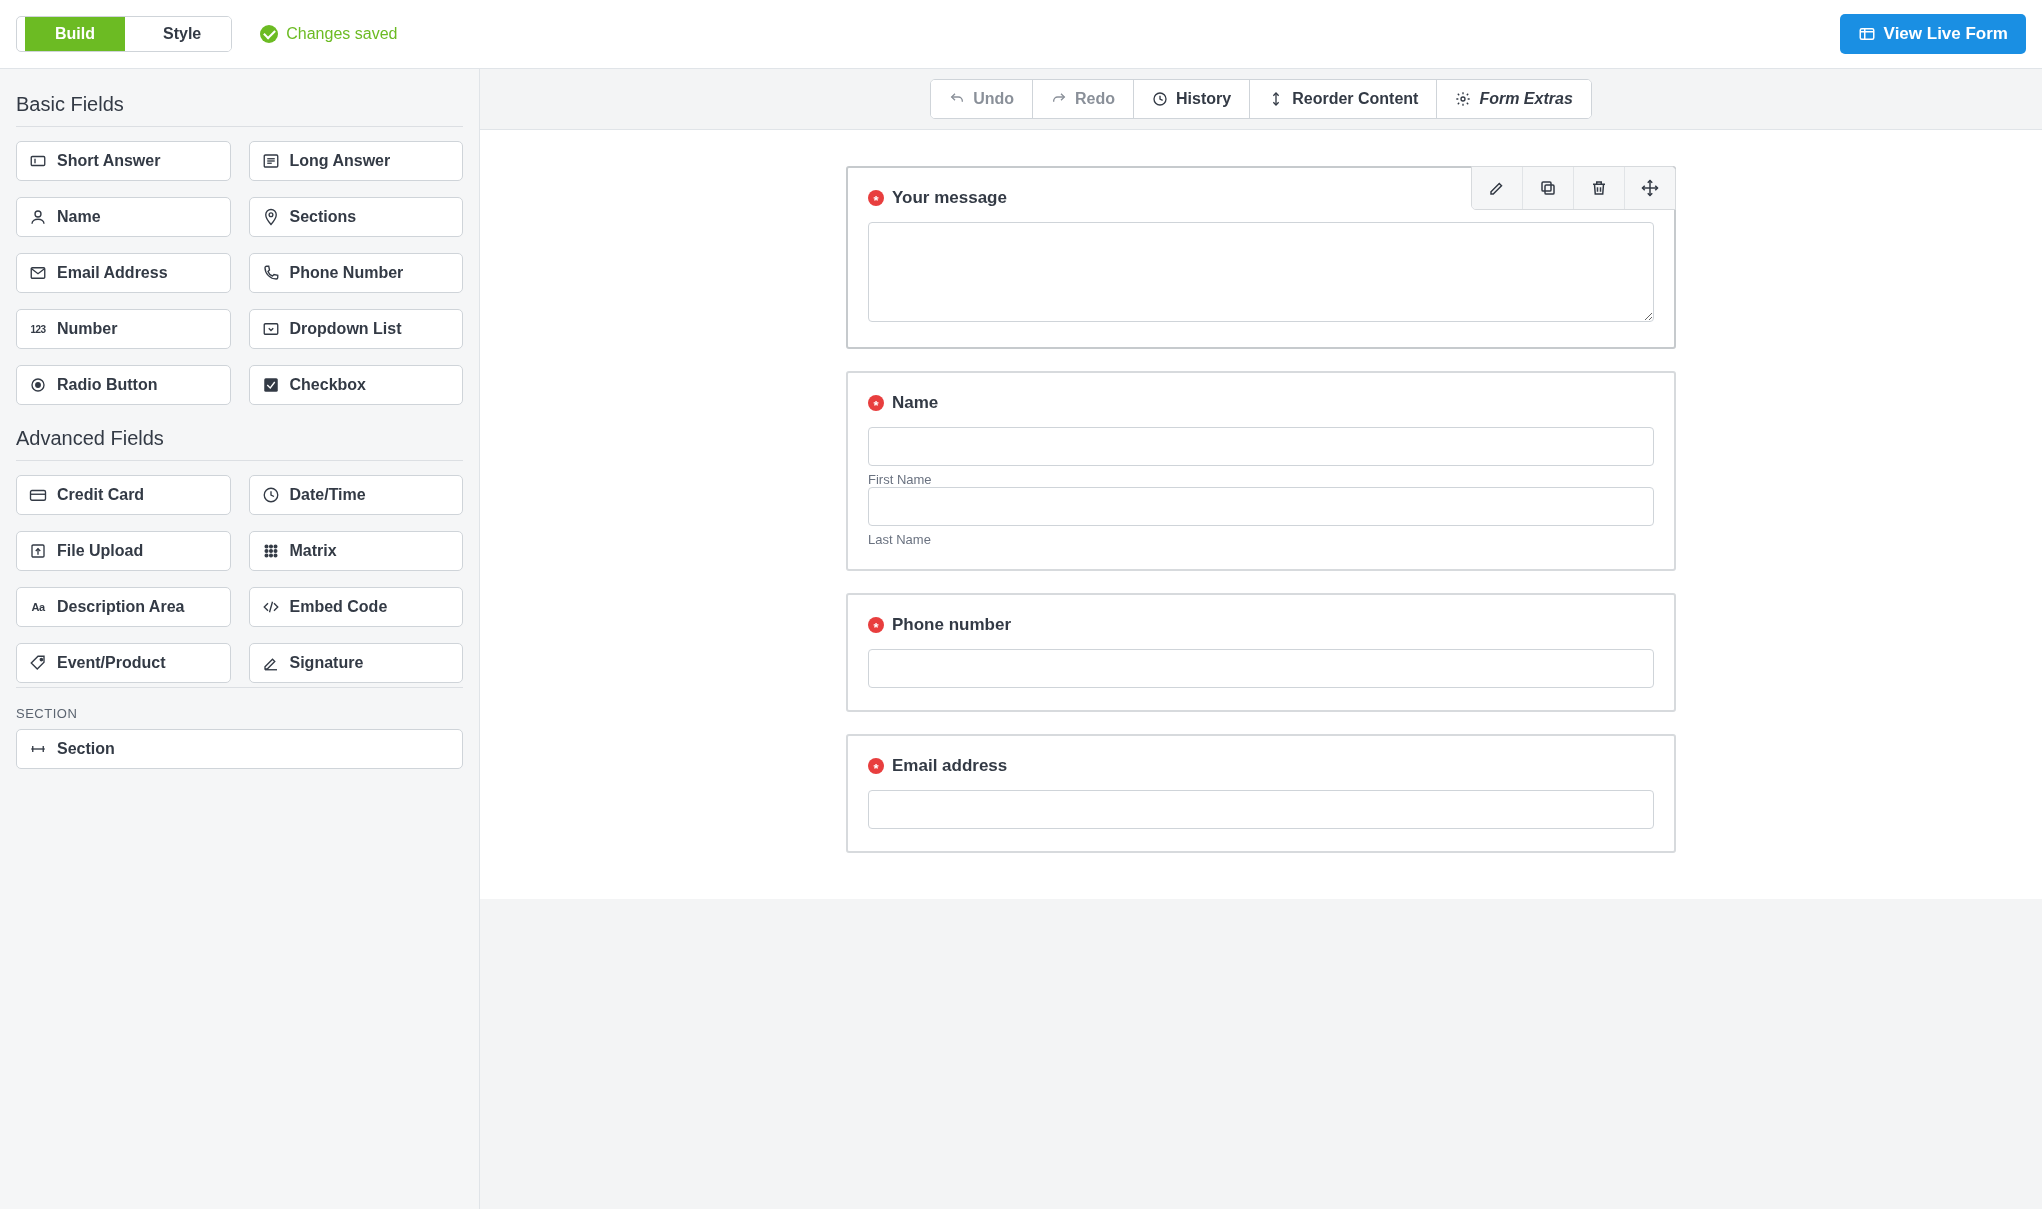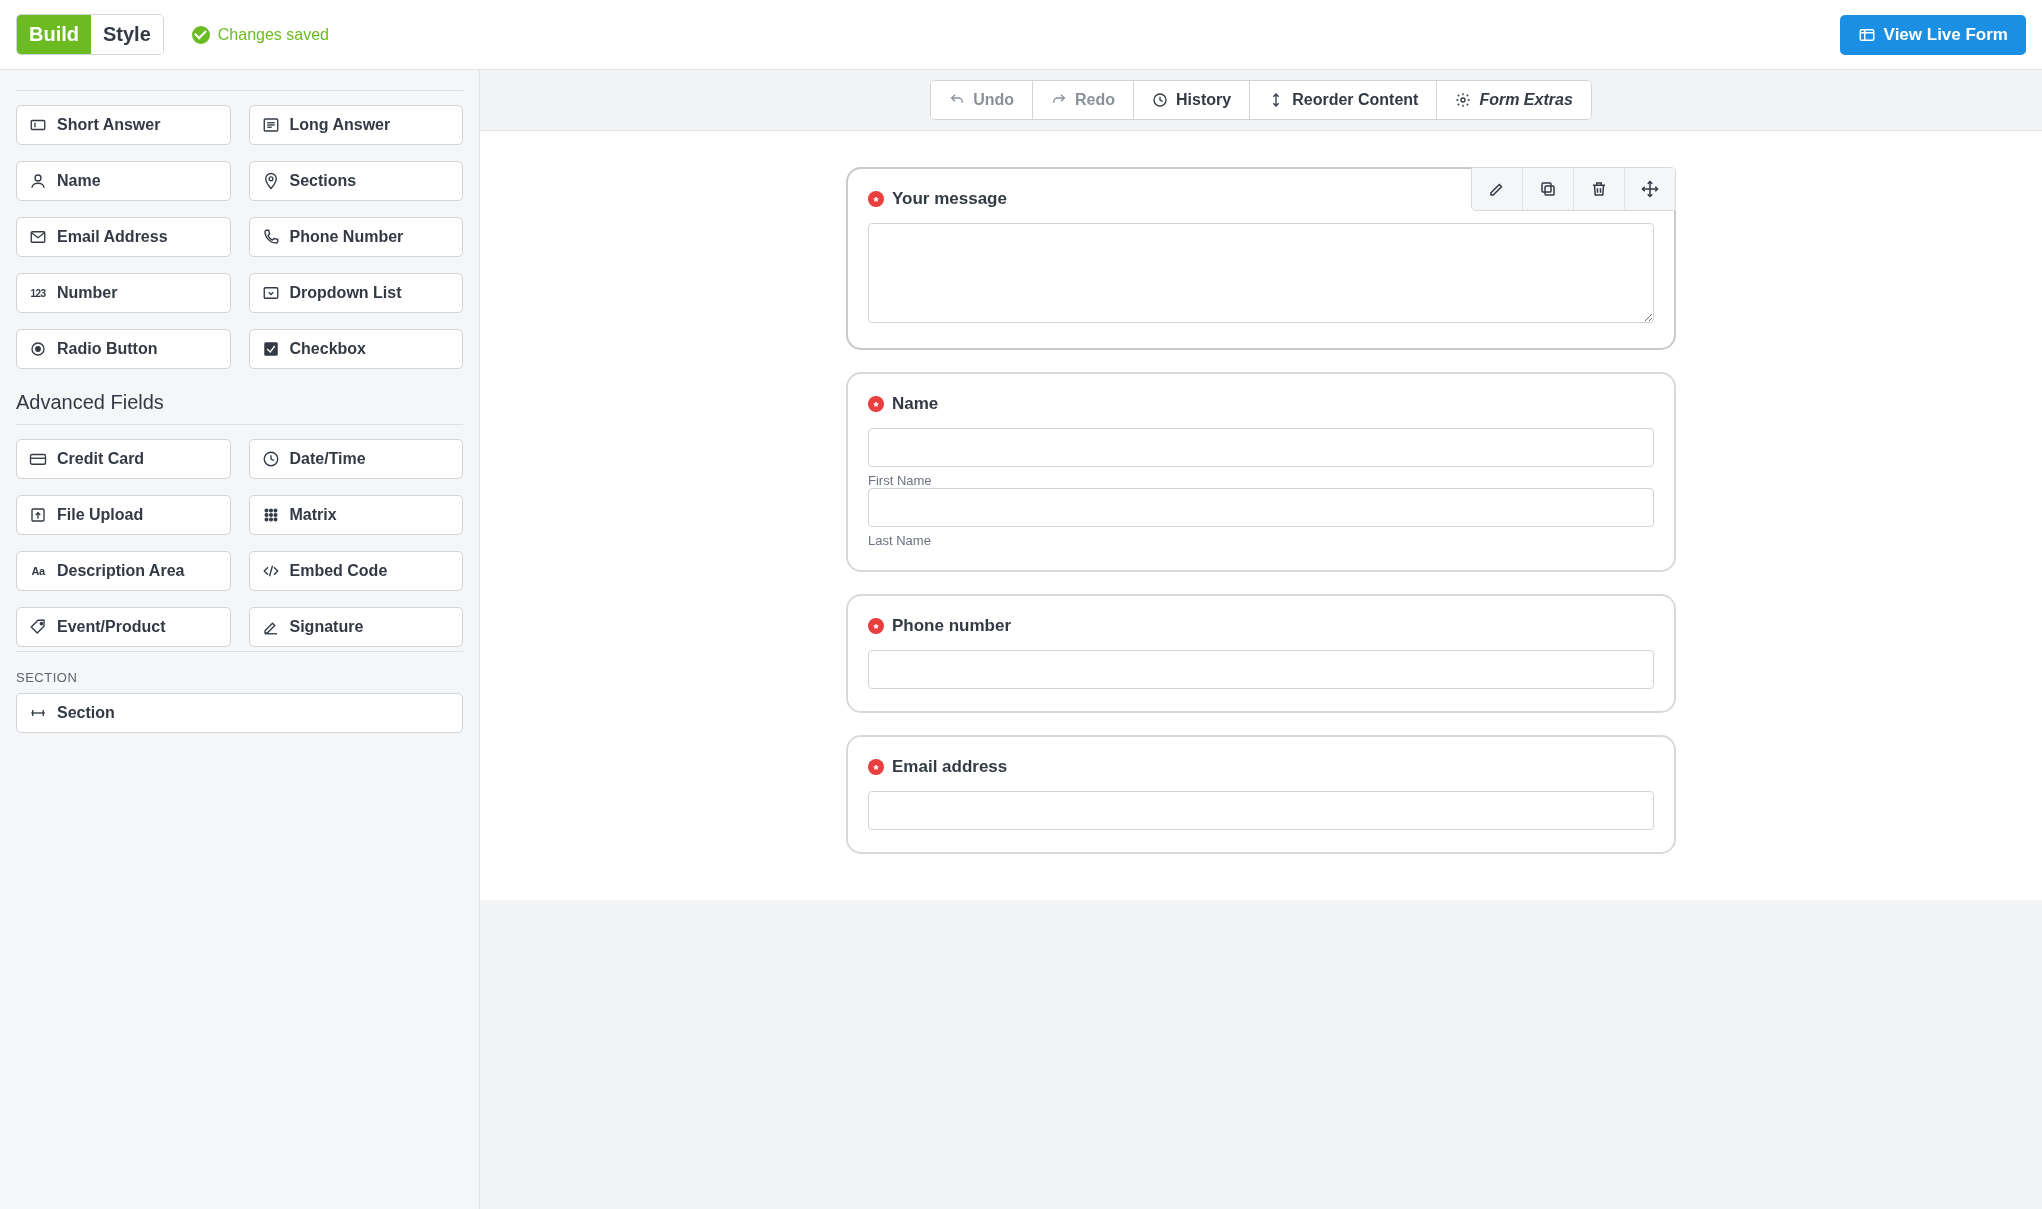--- a/index.html
+++ b/index.html
@@ -17,26 +17,27 @@
     border-bottom: 1px solid #e0e4e8;
   }
   .tab-toggle {
     display: inline-flex;
     border: 1px solid #cfd4d9;
     border-radius: 5px;
     overflow: hidden;
   }
   .tab-toggle button {
     border: none;
-    padding: 8px 12px;
-    font-size: 20px;
+    padding: 8px 30px;
+    font-size: 16px;
     font-weight: 600;
     cursor: pointer;
     background: #fff;
     color: #333a45;
+    margin-left: 8px;
   }
   .tab-toggle button.active {
     background: #6cbb23;
     color: #fff;
   }
   .save-status {
     display: inline-flex;
     align-items: flex-start;
     gap: 8px;
     margin-left: 28px;
@@ -161,21 +162,21 @@
   }
   .toolbar-inner button:last-child { border-right: none; font-style: italic; }
   .toolbar-inner button.disabled { color: #8a9099; cursor: default; }
   .toolbar-inner svg { stroke: currentColor; fill: none; stroke-width: 2; }
   .canvas {
     background: #fff;
     padding: 36px 24px 24px;
   }
   .form-block {
     border: 2px solid #d7dadd;
-    border-radius: 15px;
+    border-radius: 3px;
     padding: 20px 20px 22px;
     margin: 0 auto 22px;
     max-width: 830px;
     position: relative;
     background: #fff;
   }
   .form-block.selected {
     border-color: #c6cacd;
   }
   .block-label {
@@ -270,20 +271,21 @@
         <line x1="9" y1="5" x2="9" y2="19"></line>
       </svg>
     <span>View Live Form</span>
   </button>
 </div>
 
 <div class="layout">
 
   <aside class="sidebar">
 
+    <h2>Basic Fields</h2>
     <hr class="rule">
 
     <div class="field-grid">
       <button class="field-btn">
         <span class="i">
             <svg width="18" height="18" viewBox="0 0 24 24">
               <rect x="3" y="6" width="18" height="12" rx="1.5"></rect>
               <line x1="8" y1="9" x2="8" y2="15"></line>
             </svg>
           </span>

